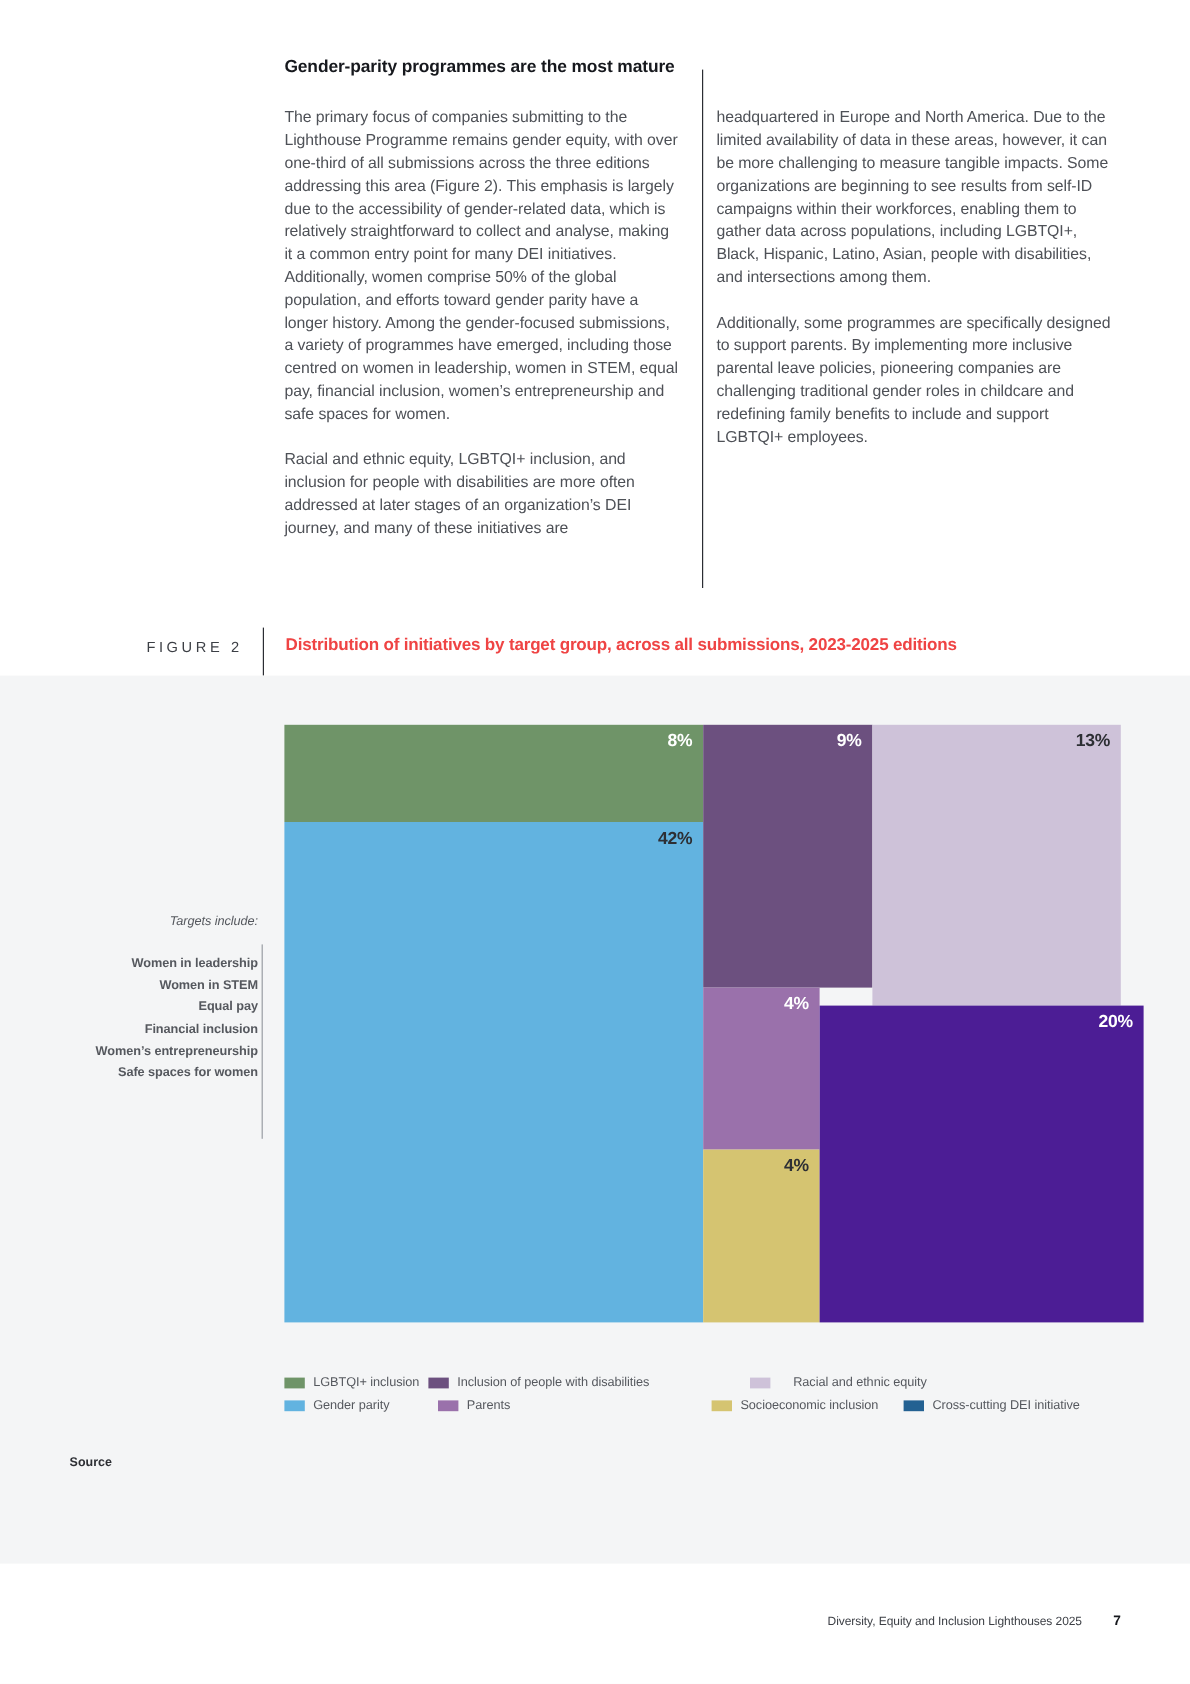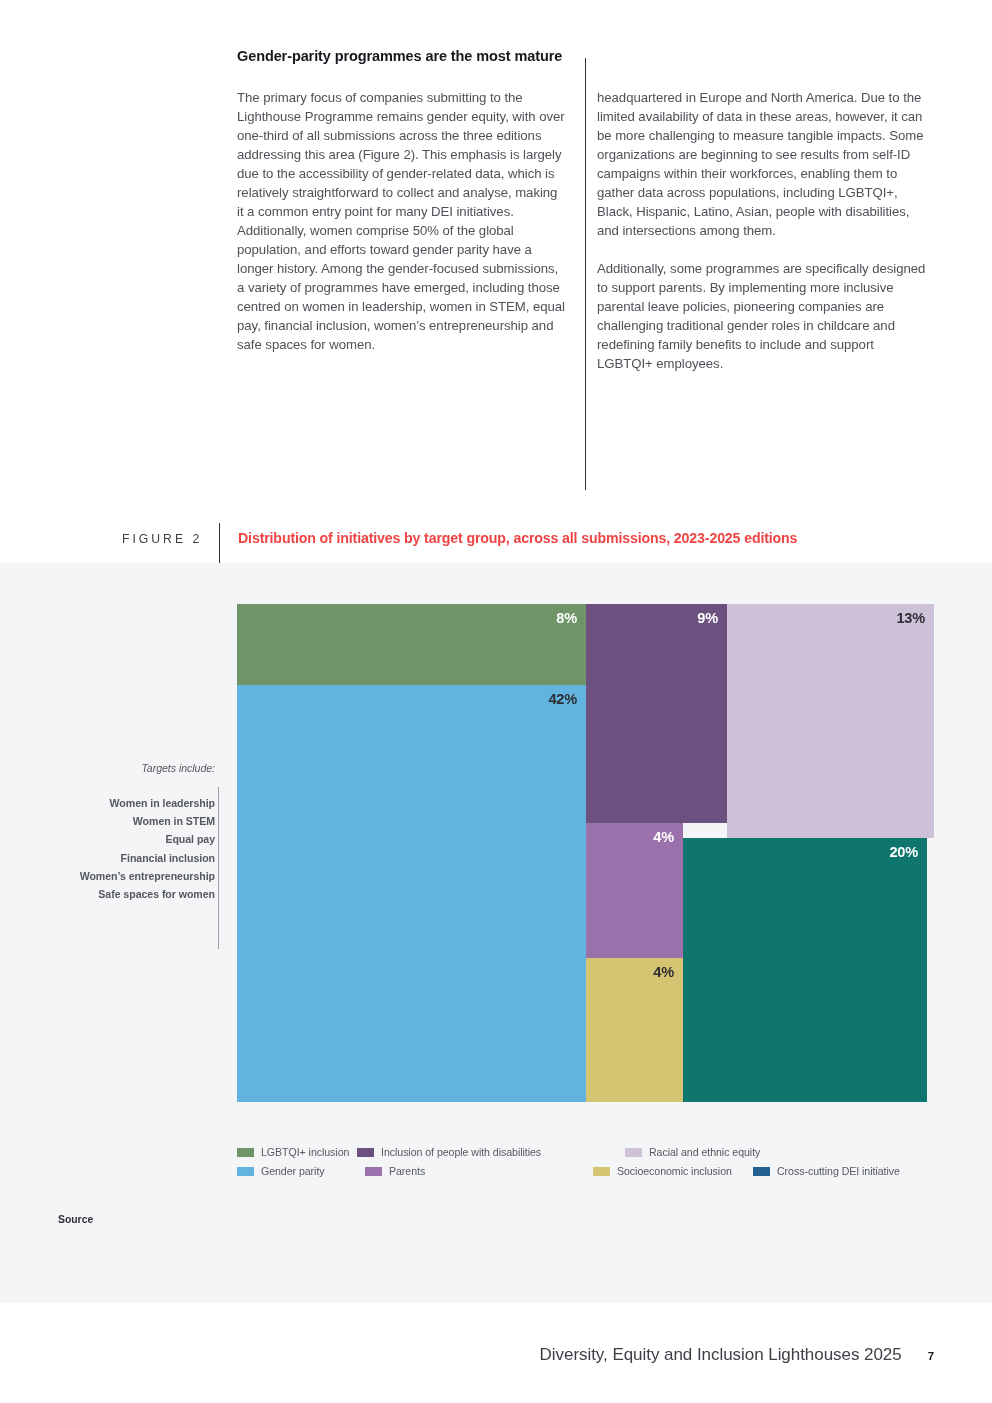--- a/index.html
+++ b/index.html
@@ -80,33 +80,34 @@
   .legend-text { font-size: 10.6px; color: #55585e; letter-spacing: -0.05px; white-space: nowrap; }
 
   
   .source { position: absolute; left: 58px; top: 1214px; width: 420px; }
   .source-title { font-size: 10.4px; font-weight: bold; color: #2d2f34; margin-bottom: 12px; }
   .source-body { font-size: 10.4px; line-height: 17px; color: #55585e; }
   .source-body i { font-style: italic; }
 
   
   .footer { position: absolute; right: 58px; top: 1345px; display: flex; align-items: baseline; }
-  .footer-text { font-size: 17px; color: #3c3f45; letter-spacing: -0.05px; }
+  .footer-text { font-size: 10px; color: #3c3f45; letter-spacing: -0.05px; }
   .footer-page { font-size: 11.4px; font-weight: bold; color: #16181d; margin-left: 26px; }
 </style>
 </head>
 <body>
 
 <div class="page">
 
   <div class="article">
     <div class="article-heading">Gender-parity programmes are the most mature</div>
     <div class="cols">
       <div class="col left">
         <p>The primary focus of companies submitting to the Lighthouse Programme remains gender equity, with over one-third of all submissions across the three editions addressing this area (Figure 2). This emphasis is largely due to the accessibility of gender-related data, which is relatively straightforward to collect and analyse, making it a common entry point for many DEI initiatives. Additionally, women comprise 50% of the global population, and efforts toward gender parity have a longer history. Among the gender-focused submissions, a variety of programmes have emerged, including those centred on women in leadership, women in STEM, equal pay, financial inclusion, women’s entrepreneurship and safe spaces for women.</p>
+        <p>Racial and ethnic equity, LGBTQI+ inclusion, and inclusion for people with disabilities are more often addressed at later stages of an organization’s DEI journey, and many of these initiatives are</p>
       </div>
       <div class="col right">
         <p>headquartered in Europe and North America. Due to the limited availability of data in these areas, however, it can be more challenging to measure tangible impacts. Some organizations are beginning to see results from self-ID campaigns within their workforces, enabling them to gather data across populations, including LGBTQI+, Black, Hispanic, Latino, Asian, people with disabilities, and intersections among them.</p>
         <p>Additionally, some programmes are specifically designed to support parents. By implementing more inclusive parental leave policies, pioneering companies are challenging traditional gender roles in childcare and redefining family benefits to include and support LGBTQI+ employees.</p>
       </div>
       <div class="col-divider"></div>
     </div>
   </div>
 
   <div class="figure-bar">
@@ -142,36 +143,36 @@
       </div>
       <div class="cell" style="left: 490px; top: 0px; width: 207px; height: 234px; background: rgb(206, 194, 217);">
         <span class="val dark">13%</span>
       </div>
       <div class="cell" style="left: 349px; top: 219px; width: 97px; height: 135px; background: rgb(154, 113, 171);">
         <span class="val light">4%</span>
       </div>
       <div class="cell" style="left: 349px; top: 354px; width: 97px; height: 144px; background: rgb(213, 196, 113);">
         <span class="val dark">4%</span>
       </div>
-      <div class="cell" style="left: 446px; top: 234px; width: 244px; height: 264px; background: #0f766e;">
+      <div class="cell" style="left: 446px; top: 234px; width: 270px; height: 264px; background: #4c1d95;">
         <span class="val light">20%</span>
       </div>
     </div>
 
   <div class="legend" id="legend">
       <div class="legend-row">
         <div class="legend-item" style="width: 120px;">
           <span class="legend-swatch" style="background: rgb(111, 148, 104);"></span>
           <span class="legend-text">LGBTQI+ inclusion</span>
         </div>
         <div class="legend-item" style="width: 268px;">
           <span class="legend-swatch" style="background: rgb(108, 80, 127);"></span>
           <span class="legend-text">Inclusion of people with disabilities</span>
         </div>
-        <div class="legend-item" style="width: 160px;">
+        <div class="legend-item" style="width: 160px; gap: 12px;">
           <span class="legend-swatch" style="background: rgb(206, 194, 217);"></span>
           <span class="legend-text">Racial and ethnic equity</span>
         </div>
       </div>
       <div class="legend-row">
         <div class="legend-item" style="width: 128px;">
           <span class="legend-swatch" style="background: rgb(98, 179, 224);"></span>
           <span class="legend-text">Gender parity</span>
         </div>
         <div class="legend-item" style="width: 228px;">

